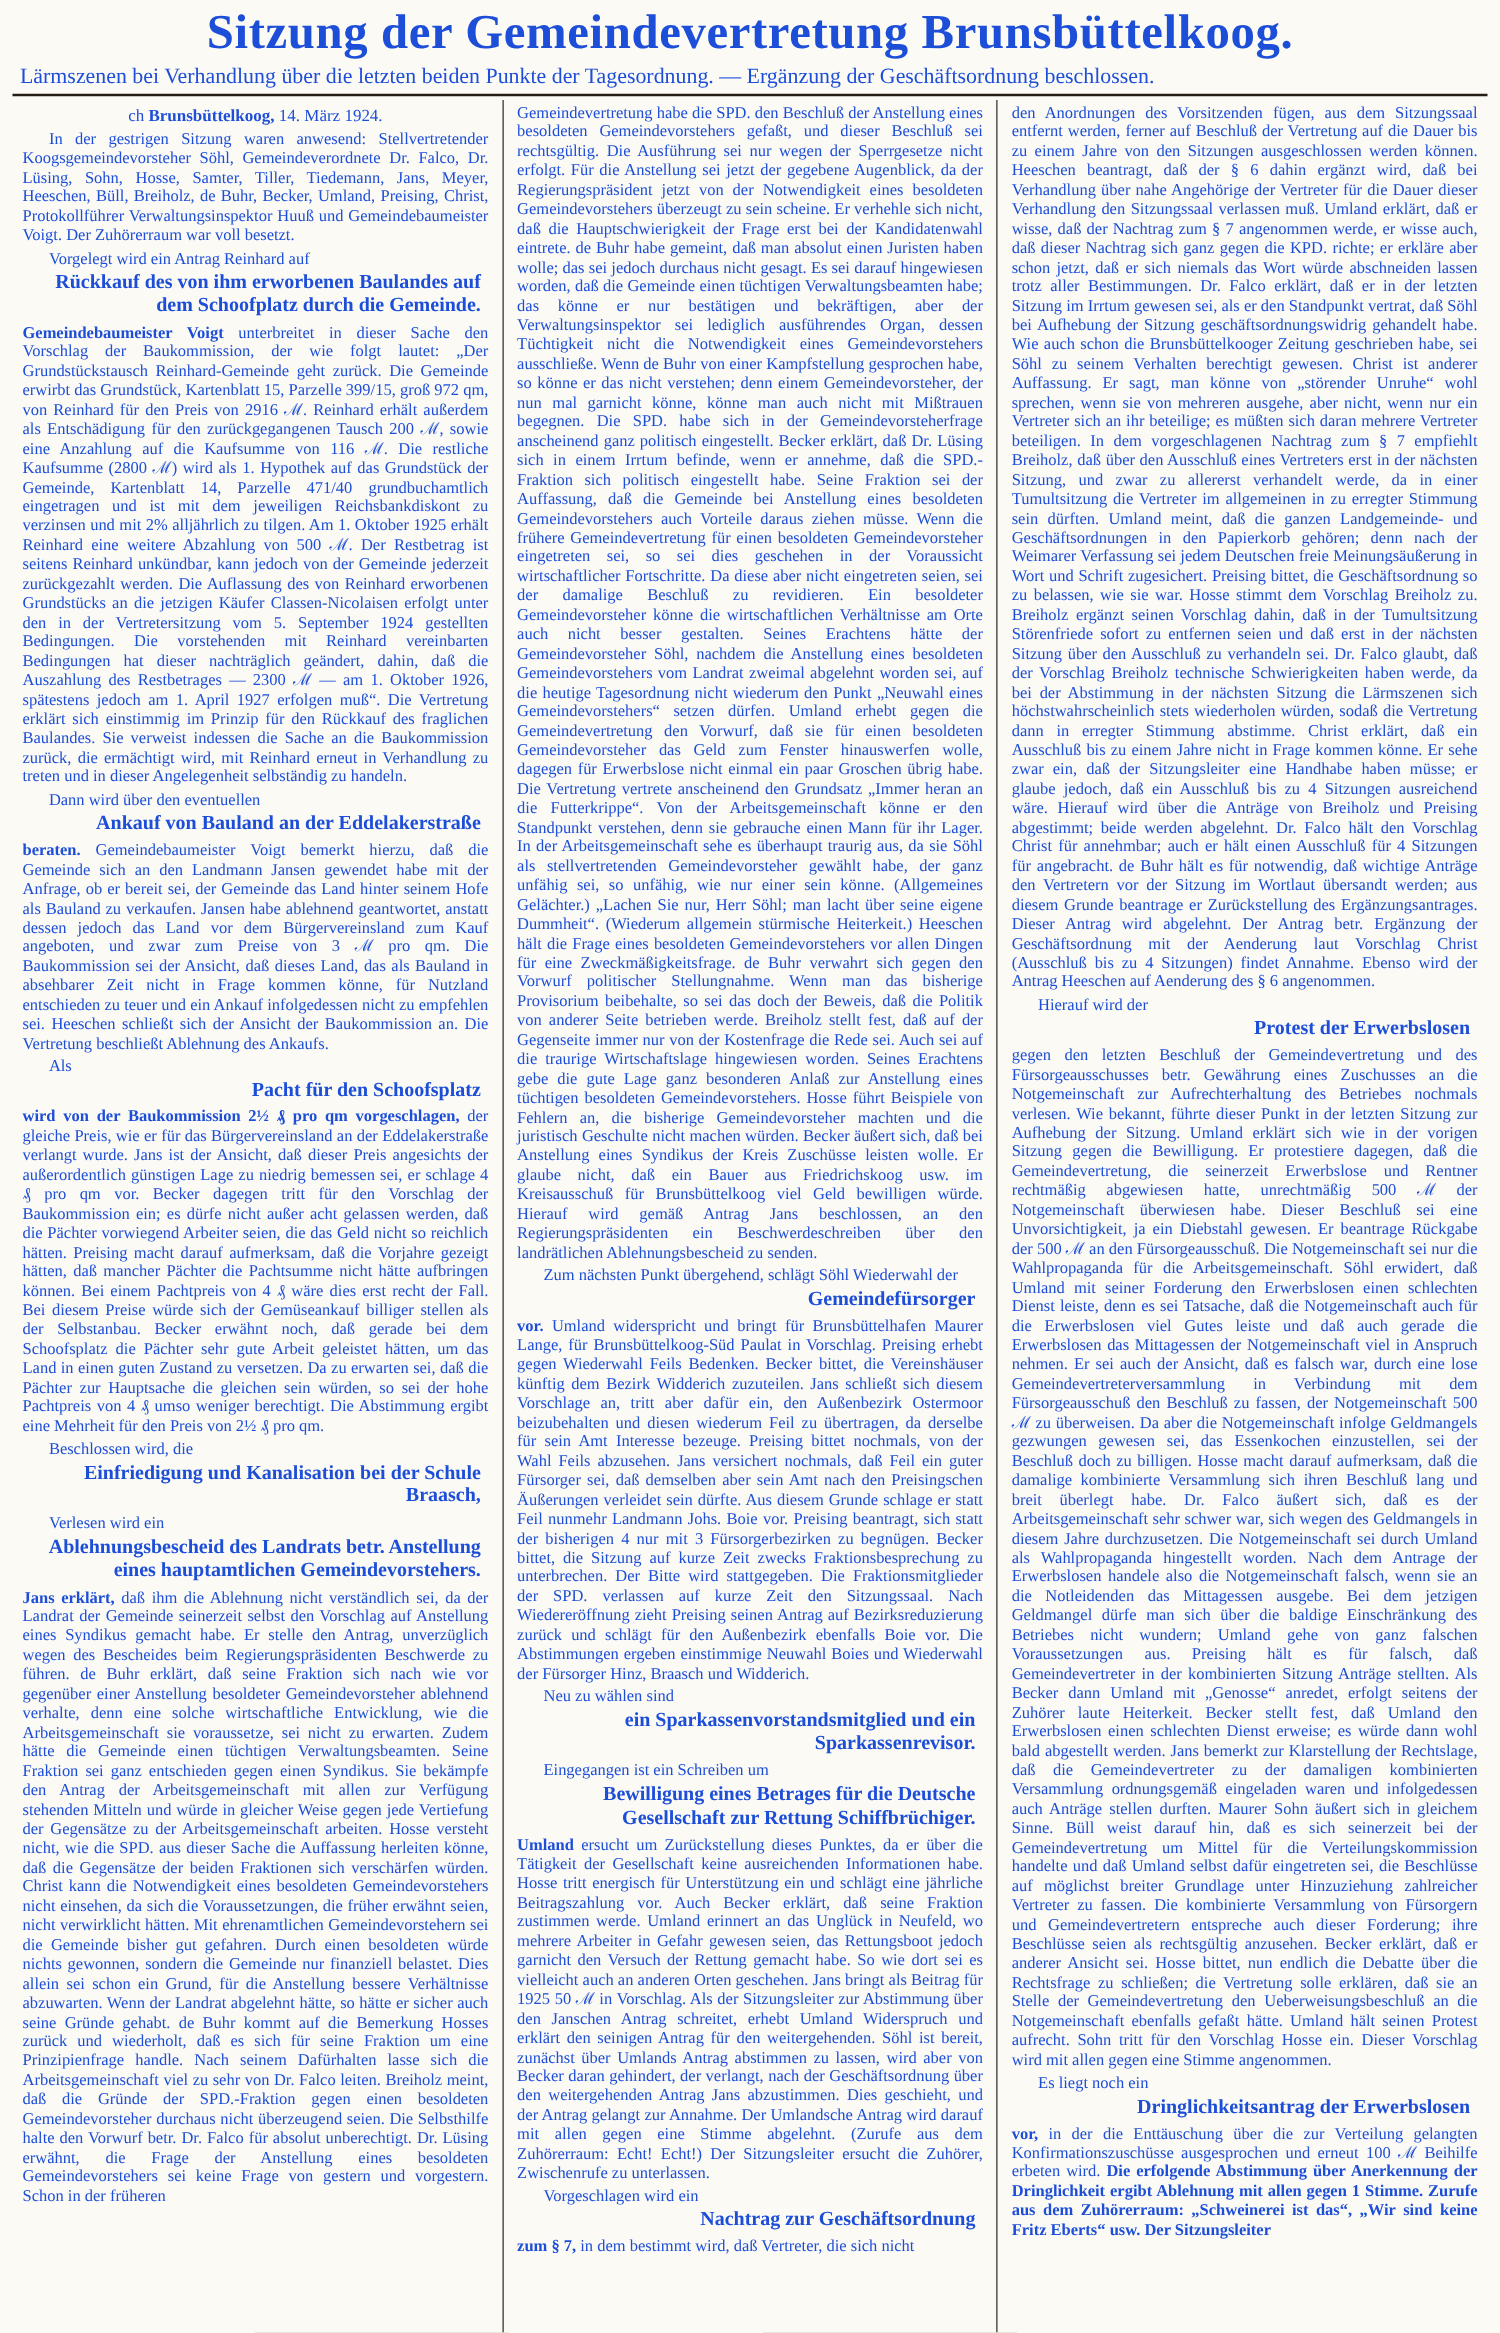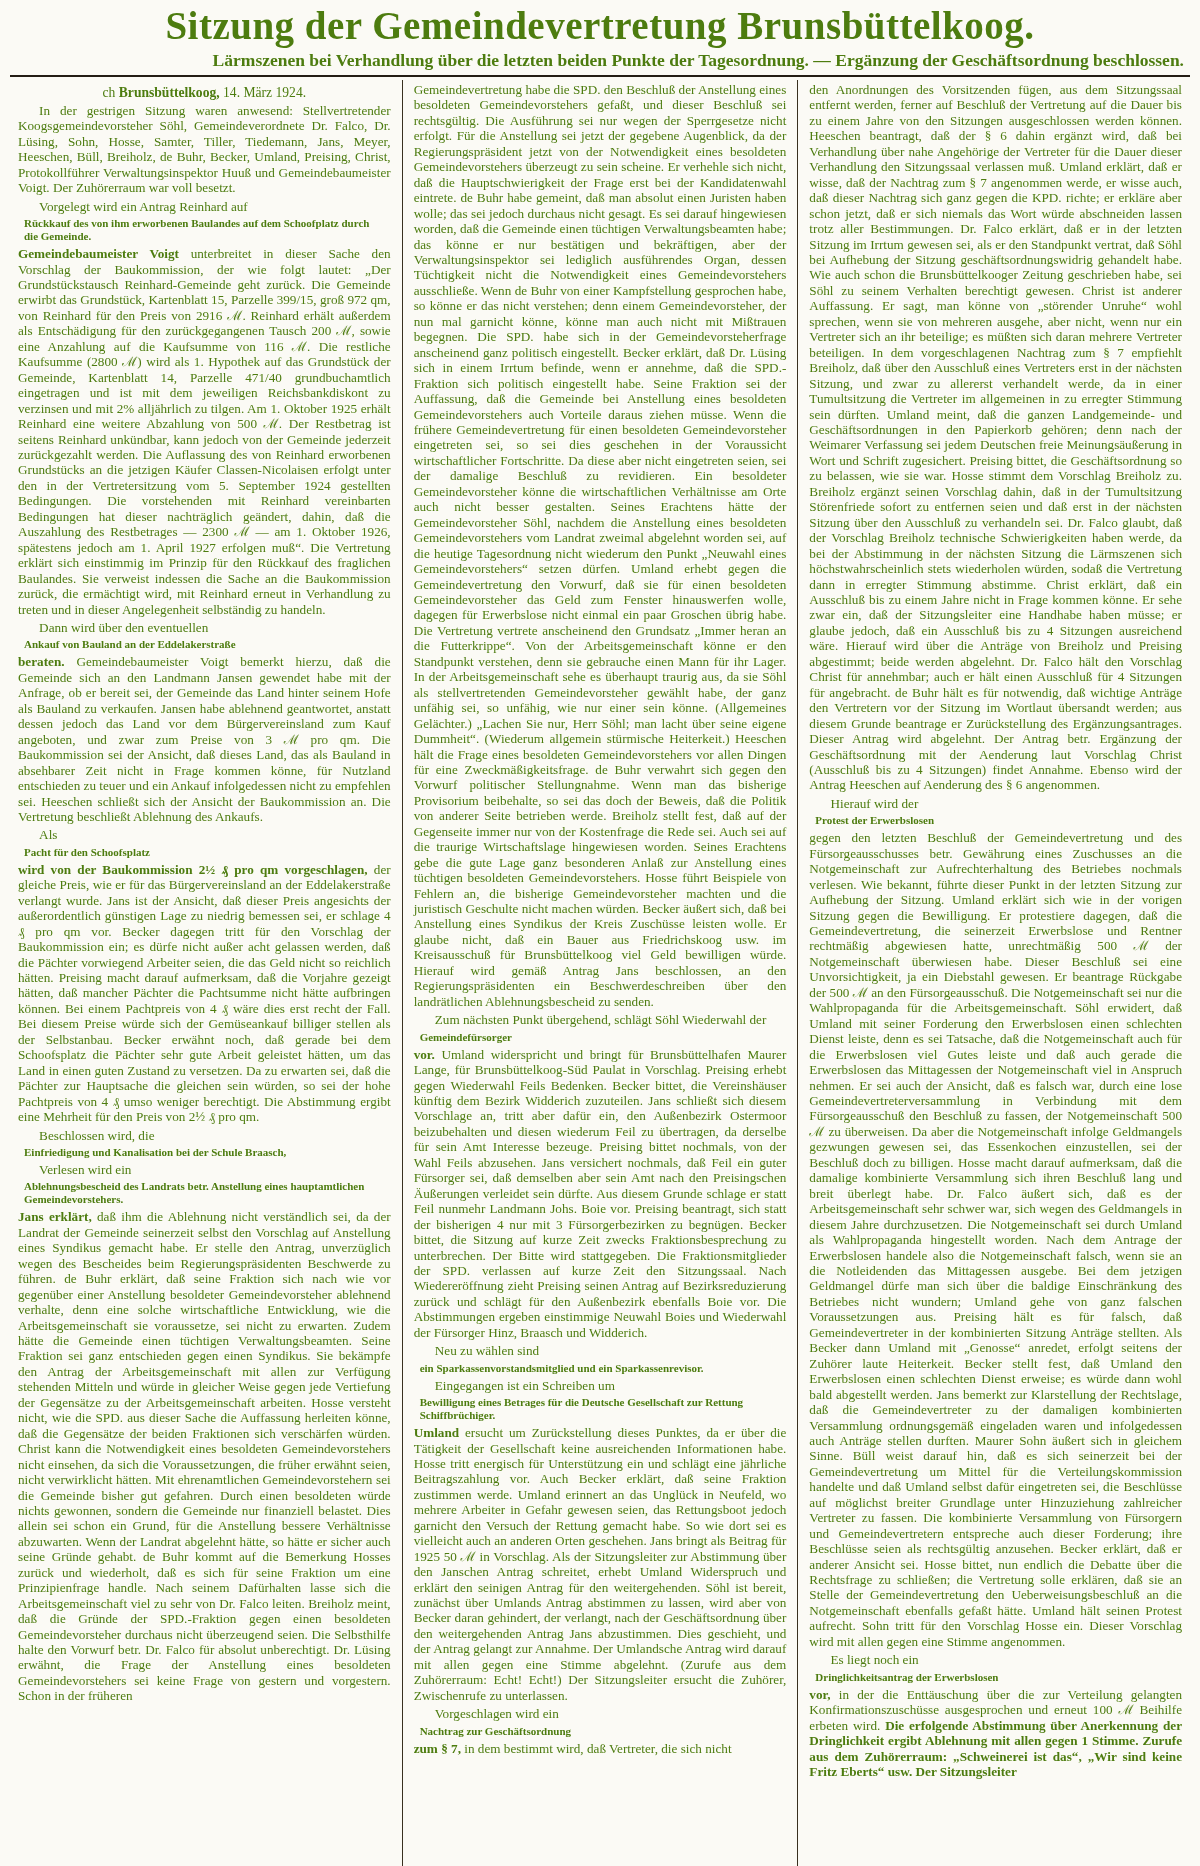--- a/index.html
+++ b/index.html
@@ -1,32 +1,32 @@
 <!DOCTYPE html>
 <html><head>
 <meta charset="utf-8">
 <style>
   html,body{margin:0;padding:0;background:#d9d6cf;}
-  .page{width:1200px;height:1866px;background:#fbfaf5;color:#4d7c0f;overflow:hidden;
+  .page{width:1200px;height:1866px;background:#fbfaf5;color:#1d4ed8;overflow:hidden;
         box-sizing:border-box;padding:4px 16px 0 16px;position:relative;
         font-family:"Liberation Serif","DejaVu Serif",serif;}
   .masthead-title{text-align:center;font-weight:bold;font-size:39px;line-height:1.02;
         letter-spacing:0.5px;margin:2px 0 5px 0;}
-  .masthead-sub{text-align:right;font-weight:bold;font-size:17.5px;line-height:1.1;margin:0 0 5px 0;}
+  .masthead-sub{text-align:left;font-weight:normal;font-size:17.5px;line-height:1.1;margin:0 0 5px 0;}
   .head-rule{border:none;border-top:2px solid #241d15;margin:0 -6px 0 -6px;}
   .cols{display:flex;align-items:stretch;height:1800px;margin-top:3px;}
   .column{flex:1 1 0;overflow:hidden;padding:2px 11px 0 11px;}
   .column:first-child{padding-left:2px;}
   .column:last-child{padding-right:2px;}
   .column + .column{border-left:1.5px solid #39301f;}
   p.blk{margin:0 0 3px 0;}
   p.body{font-size:13.2px;line-height:15.45px;text-align:justify;}
   p.body.indent{text-indent:1.6em;}
   p.lead{font-size:13.2px;line-height:15.45px;text-indent:1.6em;text-align:left;margin:2px 0 1px 0;}
-  p.heading{text-align:left;font-weight:bold;font-size:11px;line-height:1.18;margin:3px 6px 3px 6px;}
+  p.heading{text-align:right;font-weight:bold;font-size:16px;line-height:1.18;margin:3px 6px 3px 6px;}
   p.dateline{text-align:center;font-size:13.6px;margin:3px 0 2px 0;}
   .bold{font-weight:bold;}
 </style>
 </head>
 <body>
 
 <div class="page">
   <h1 class="masthead-title">Sitzung der Gemeindevertretung Brunsbüttelkoog.</h1>
   <div class="masthead-sub">Lärmszenen bei Verhandlung über die letzten beiden Punkte der Tagesordnung. — Ergänzung der Geschäftsordnung beschlossen.</div>
   <hr class="head-rule">

